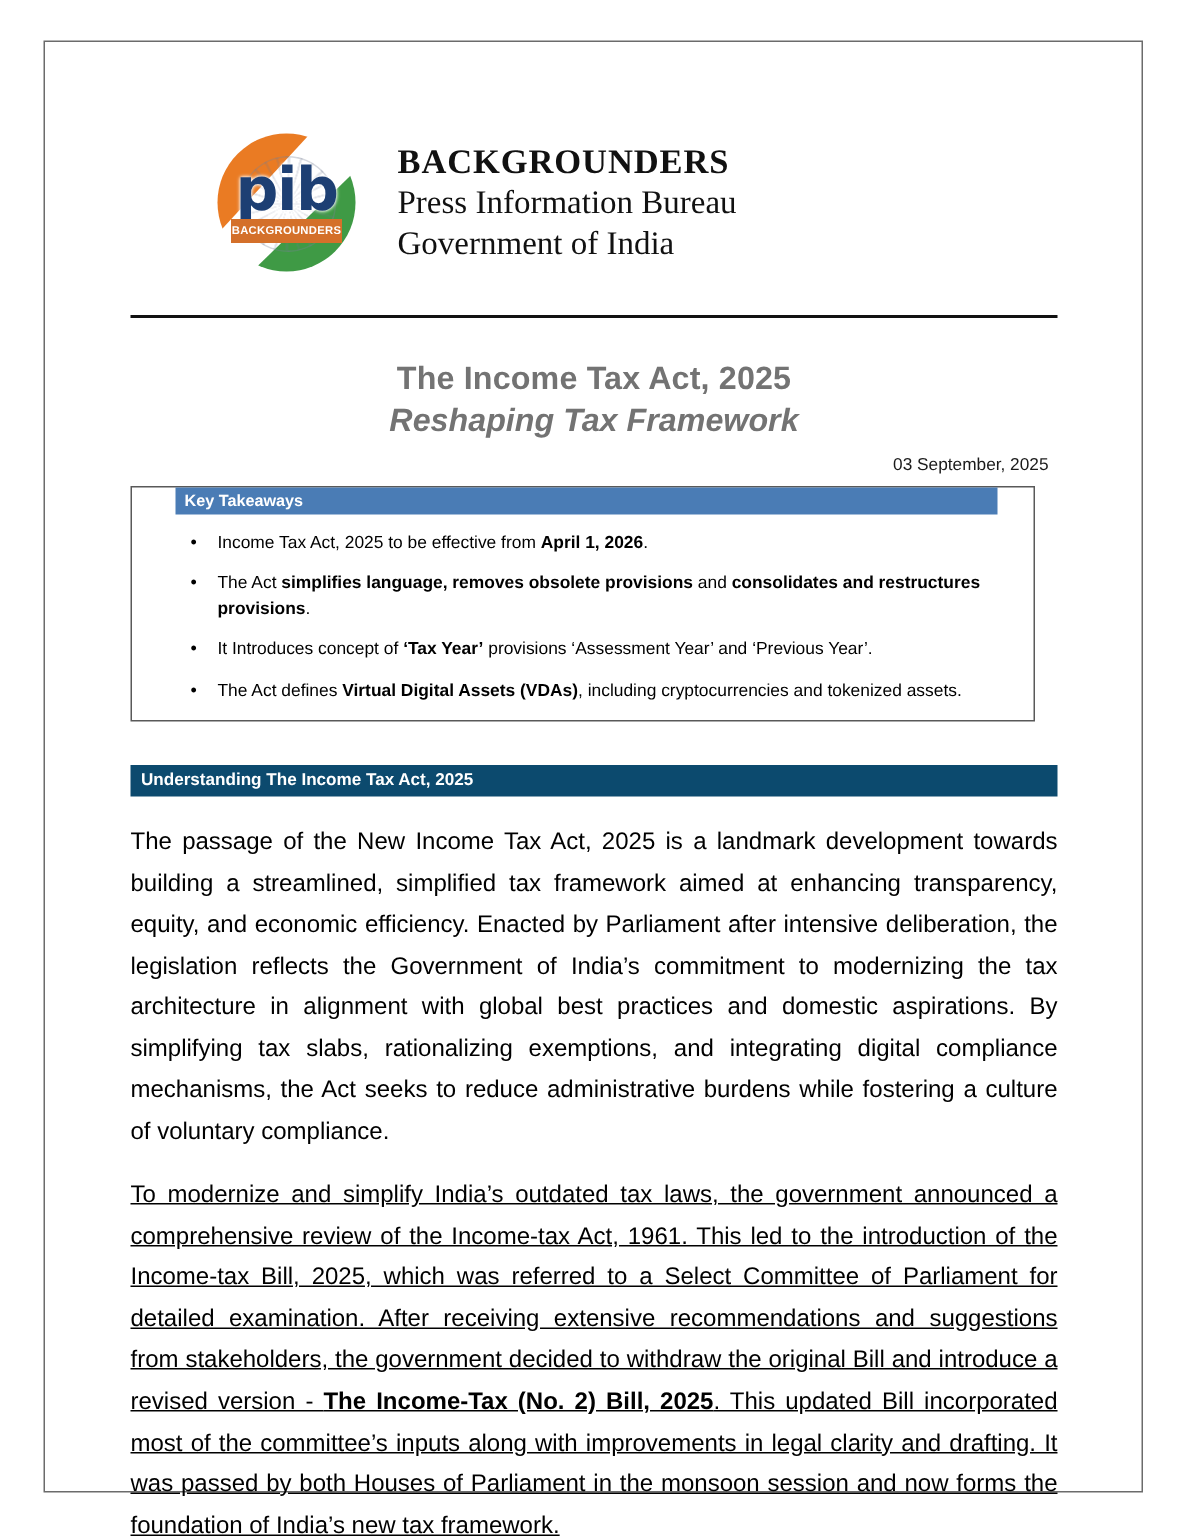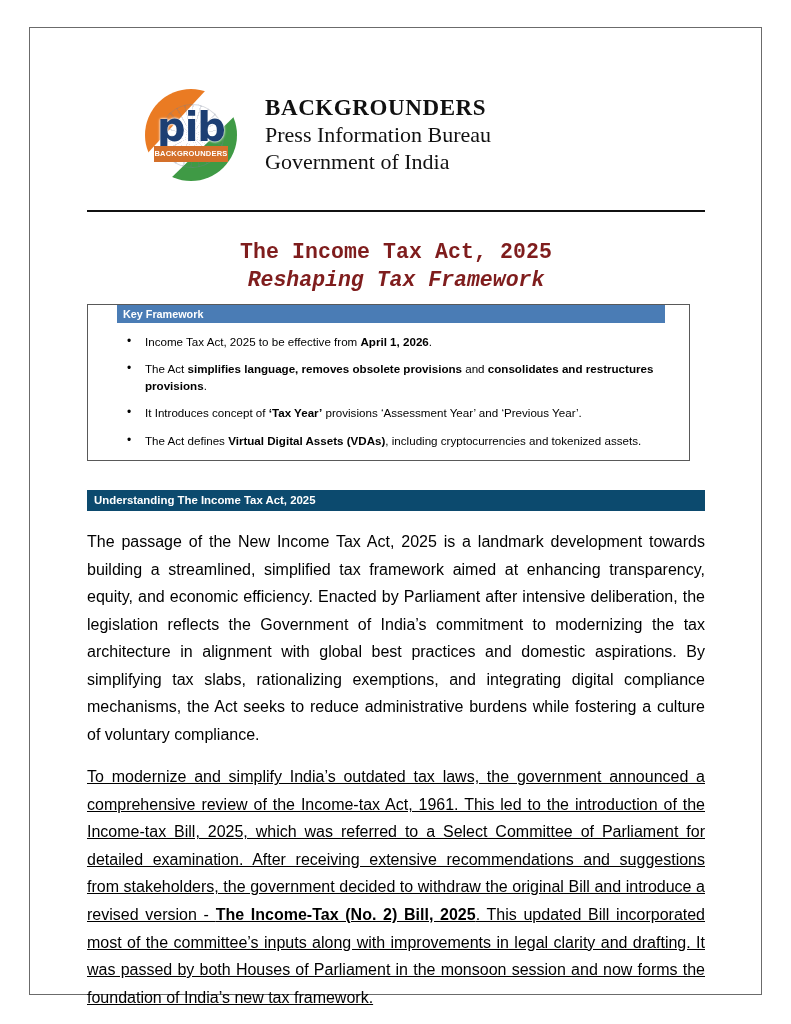--- a/index.html
+++ b/index.html
@@ -143,22 +143,21 @@
     margin-top: 29px;
     width: 618px;
     height: 0;
     border-top: 2.2px solid #111111;
   }
 
   
   .title-block {
     margin-top: 26px;
     text-align: center;
-    color: #7f1d1d;
-    font-family: Liberation Mono, monospace;
+    color: #737373;
   }
   .title-main {
     font-size: 21.5px;
     font-weight: bold;
     line-height: 1.32;
     letter-spacing: 0.1px;
   }
   .title-sub {
     font-size: 21.5px;
     font-weight: bold;
@@ -283,24 +282,25 @@
       </div>
 
     </div>
 
     <div class="hrule"></div>
 
     <div class="title-block">
       <div class="title-main">The Income Tax Act, 2025</div>
       <div class="title-sub">Reshaping Tax Framework</div>
     </div>
+    <div class="doc-date">03 September, 2025</div>
 
     <div class="takeaways-box">
       <div class="takeaways-bar">
-        <span>Key Framework</span>
+        <span>Key Takeaways</span>
       </div>
       <ul class="takeaways-list" id="takeaways-list">
           <li><span>Income Tax Act, 2025 to be effective from </span><b>April 1, 2026</b><span>.</span></li>
           <li><span>The Act </span><b>simplifies language, removes obsolete provisions</b><span> and </span><b>consolidates and restructures provisions</b><span>.</span></li>
           <li><span>It Introduces concept of </span><b>‘Tax Year’</b><span> provisions ‘Assessment Year’ and ‘Previous Year’.</span></li>
           <li><span>The Act defines </span><b>Virtual Digital Assets (VDAs)</b><span>, including cryptocurrencies and tokenized assets.</span></li>
         </ul>
     </div>
 
     <div class="section-bar">

